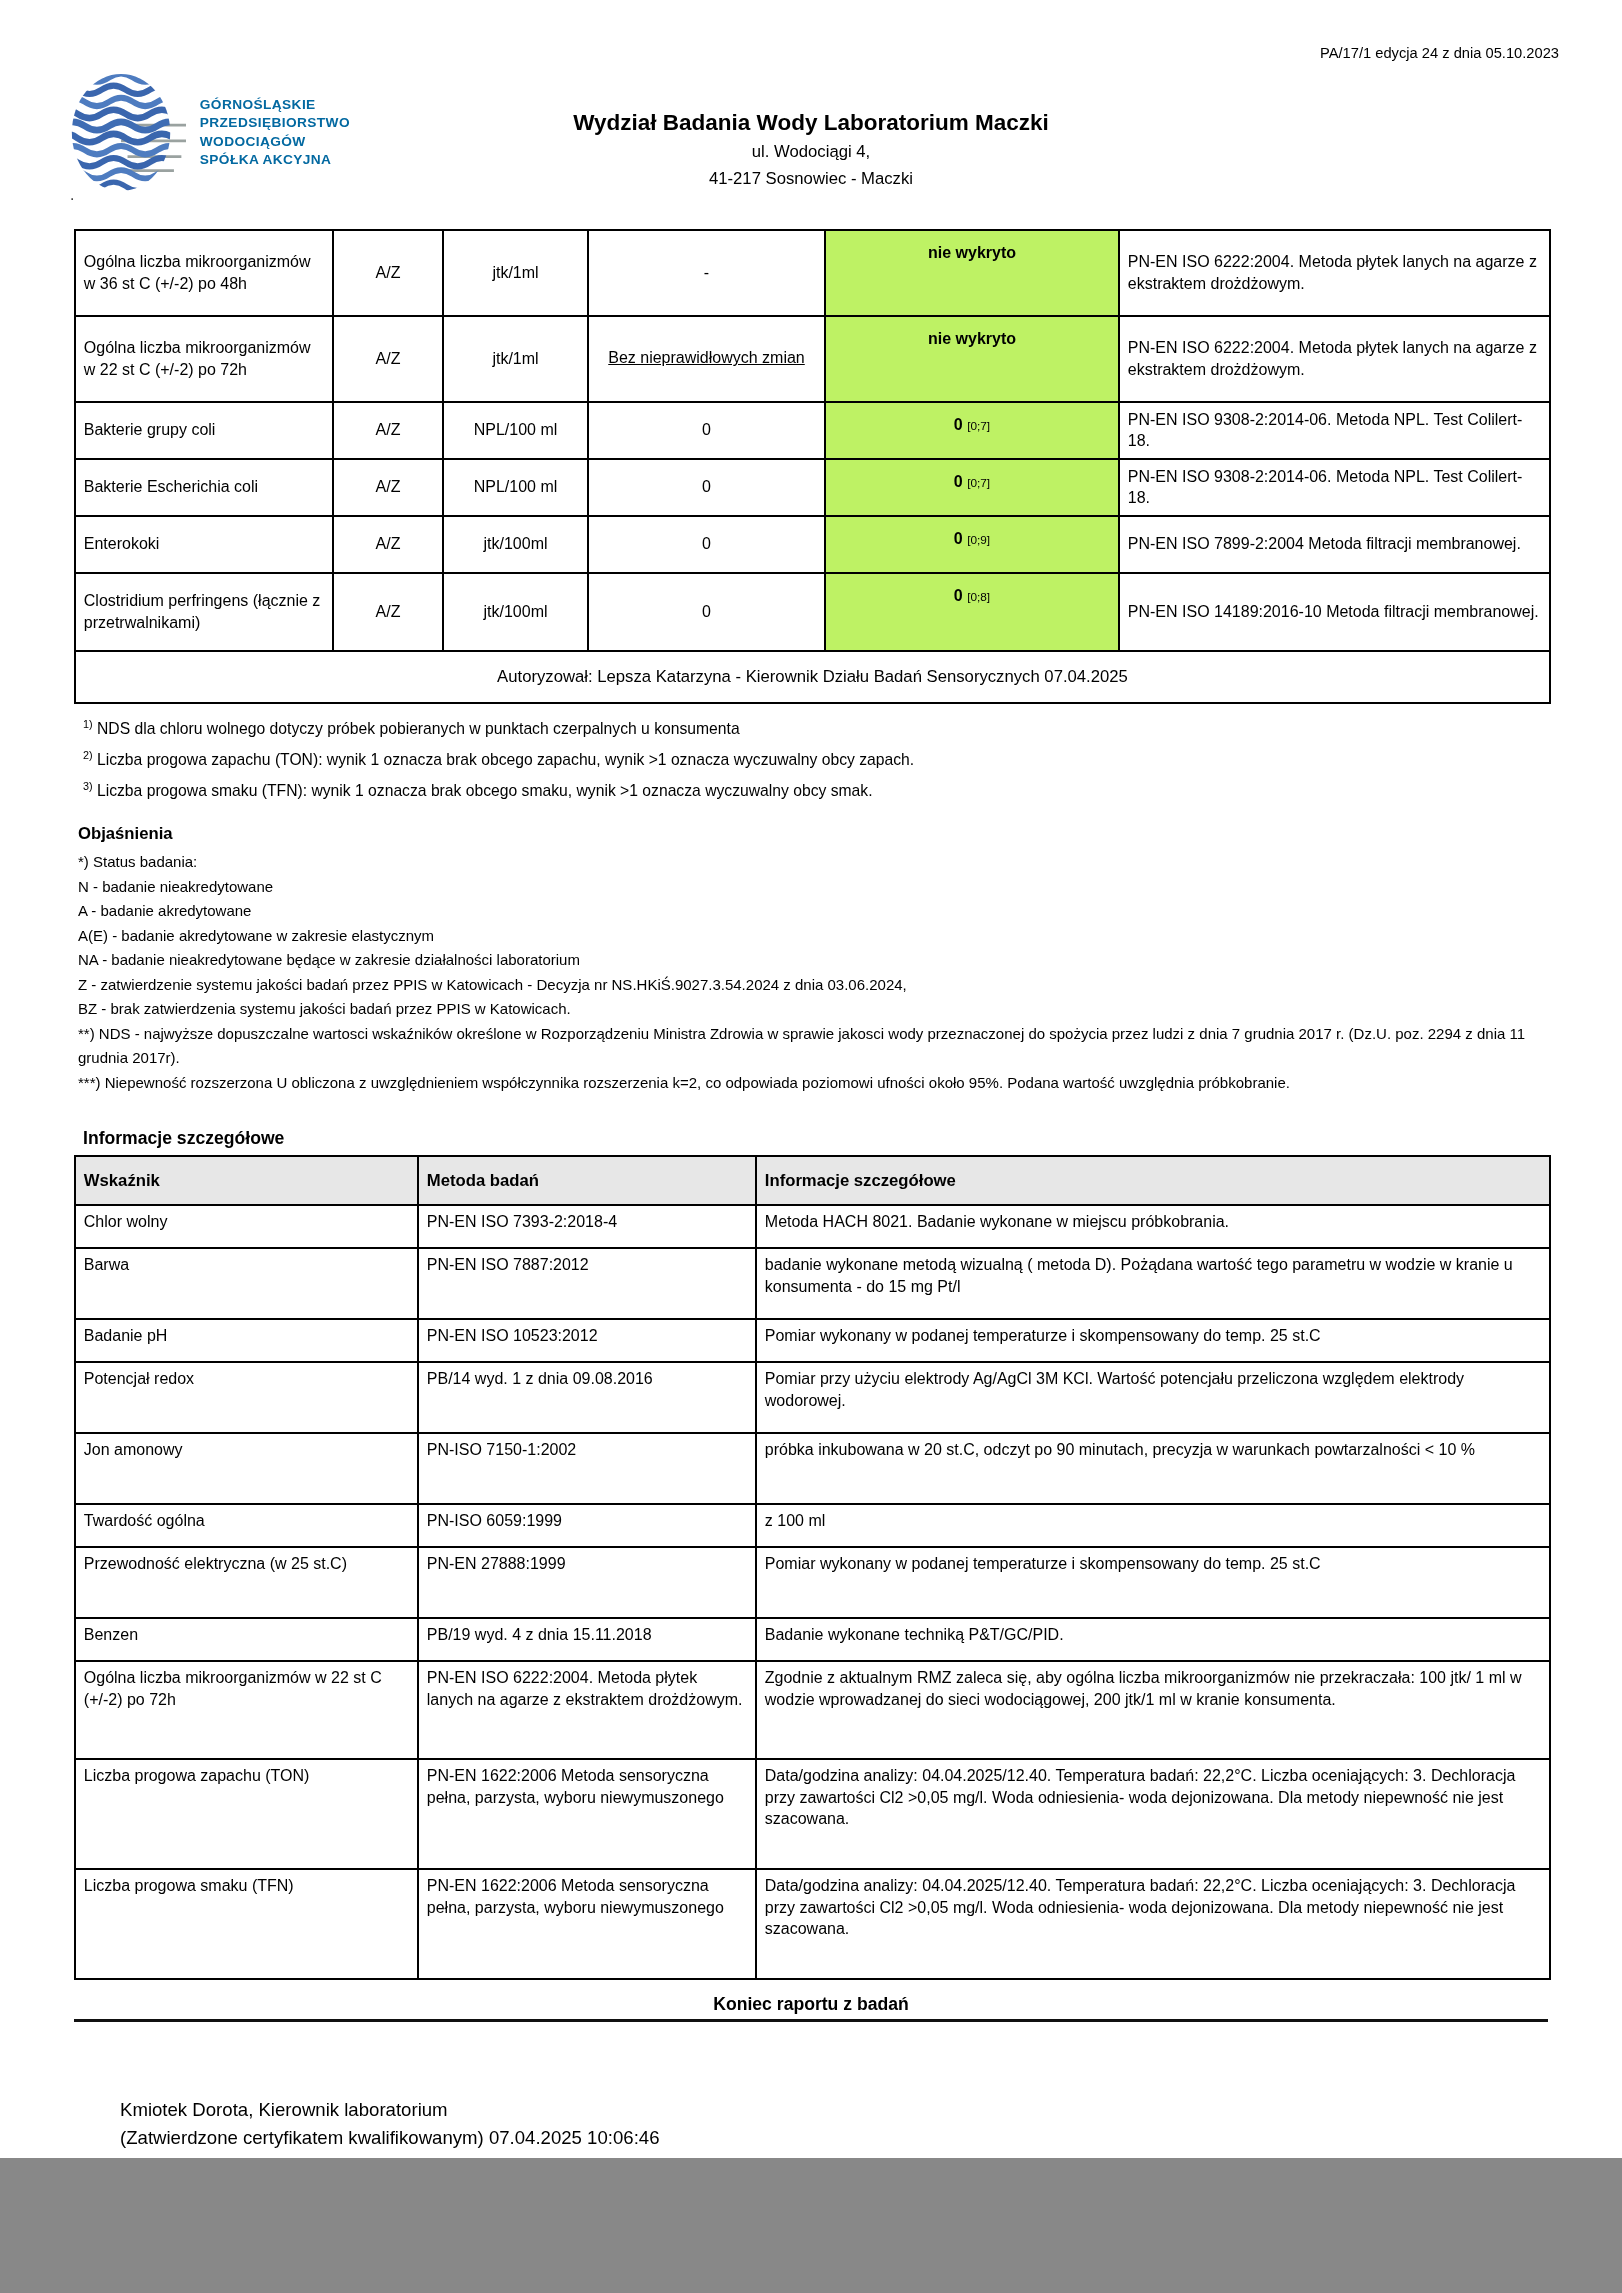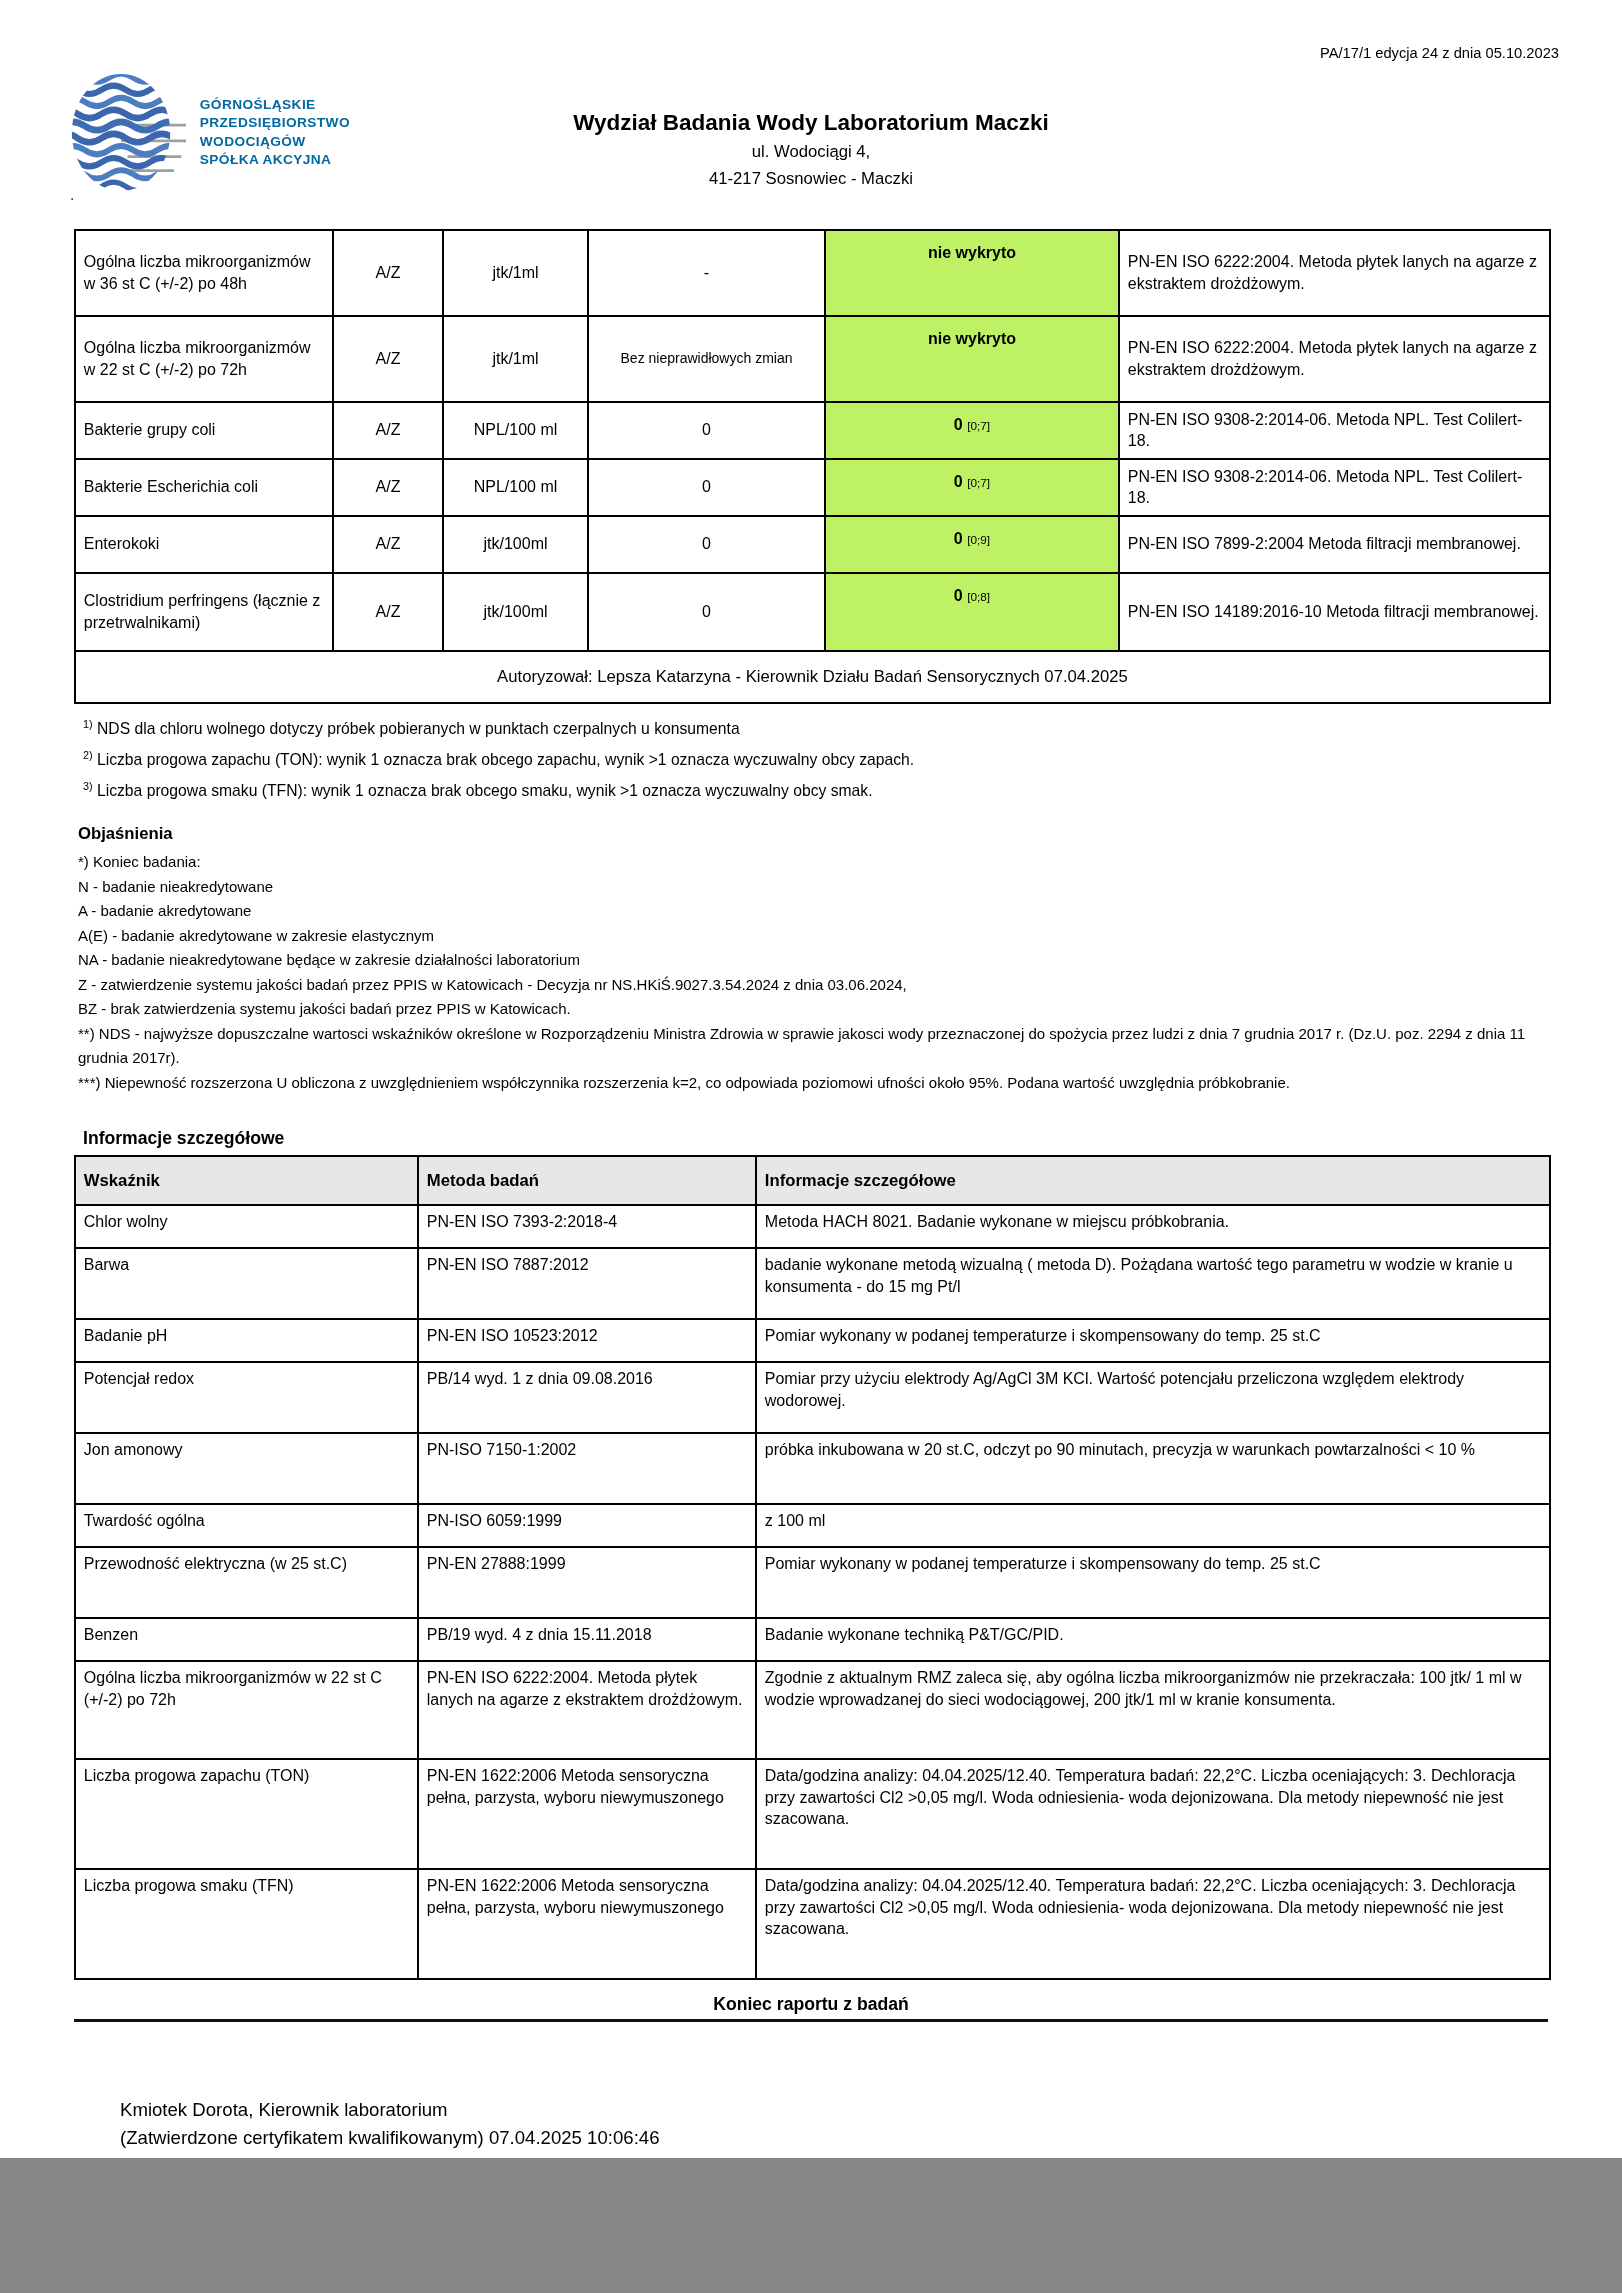--- a/index.html
+++ b/index.html
@@ -28,21 +28,21 @@
   .results { margin-top:15.7px; }
   .results .c-name   { vertical-align:middle; text-align:left; }
   .results .c-status, .results .c-unit, .results .c-limit { text-align:center; vertical-align:middle; }
   .results .c-result { background:#bef264; text-align:center; vertical-align:top; padding-top:11px; }
   .results .c-method { vertical-align:middle; text-align:left; }
   .res-val { font-weight:bold; }
   .res-note { font-size:11.8px;margin-top:12px; }
   .results tr.rh-xl2 { height:86px; }
   .results tr.rh-md  { height:57px; }
   .results tr.rh-lg  { height:78px; }
-  .results tr:nth-child(2) .c-limit { font-size:14px; line-height:16.7px; }
+  .results tr:nth-child(2) .c-limit { font-size:16px; line-height:16.7px;text-decoration:underline; }
   .auth-cell { text-align:center; font-size:16.7px; height:41px; vertical-align:middle; }
   
   .footnotes { margin:13.7px 74px 0 83px; font-size:15.7px; }
   .fn { margin-bottom:10.8px; }
   .fn sup { font-size:10.8px; }
   
   .objasnienia { margin:21.6px 74px 0 78px; font-size:15px; line-height:24.5px; }
   .objasnienia .obj-heading { font-weight:bold; font-size:16.7px; margin-bottom:3.9px; }
   
   .details-heading { margin:33px 74px 5.9px 83px; font-size:17.6px; font-weight:bold; }
@@ -173,21 +173,21 @@
   </table>
 
   <div class="footnotes">
     <div class="fn"><sup>1)</sup> <span>NDS dla chloru wolnego dotyczy próbek pobieranych w punktach czerpalnych u konsumenta</span></div>
     <div class="fn"><sup>2)</sup> <span>Liczba progowa zapachu (TON): wynik 1 oznacza brak obcego zapachu, wynik &gt;1 oznacza wyczuwalny obcy zapach.</span></div>
     <div class="fn"><sup>3)</sup> <span>Liczba progowa smaku (TFN): wynik 1 oznacza brak obcego smaku, wynik &gt;1 oznacza wyczuwalny obcy smak.</span></div>
   </div>
 
   <div class="objasnienia">
     <div class="obj-heading">Objaśnienia</div>
-    <div>*) Koniec badania:</div>
+    <div>*) Status badania:</div>
     <div>N - badanie nieakredytowane</div>
     <div>A - badanie akredytowane</div>
     <div>A(E) - badanie akredytowane w zakresie elastycznym</div>
     <div>NA - badanie nieakredytowane będące w zakresie działalności laboratorium</div>
     <div>Z - zatwierdzenie systemu jakości badań przez PPIS w Katowicach - Decyzja nr NS.HKiŚ.9027.3.54.2024 z dnia 03.06.2024,</div>
     <div>BZ - brak zatwierdzenia systemu jakości badań przez PPIS w Katowicach.</div>
     <div>**) NDS - najwyższe dopuszczalne wartosci wskaźników określone w Rozporządzeniu Ministra Zdrowia w sprawie jakosci wody przeznaczonej do spożycia przez ludzi z dnia 7 grudnia 2017 r. (Dz.U. poz. 2294 z dnia 11 grudnia 2017r).</div>
     <div>***) Niepewność rozszerzona U obliczona z uwzględnieniem współczynnika rozszerzenia k=2, co odpowiada poziomowi ufności około 95%. Podana wartość uwzględnia próbkobranie.</div>
   </div>
 

